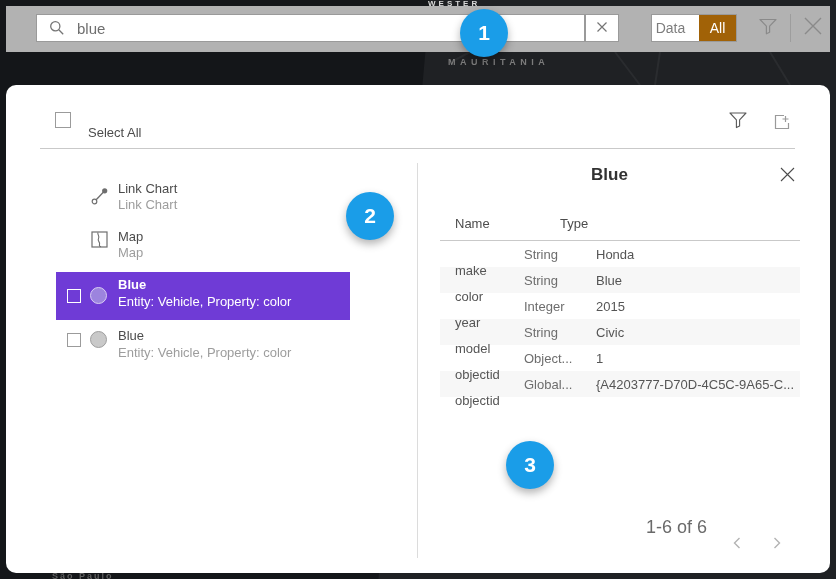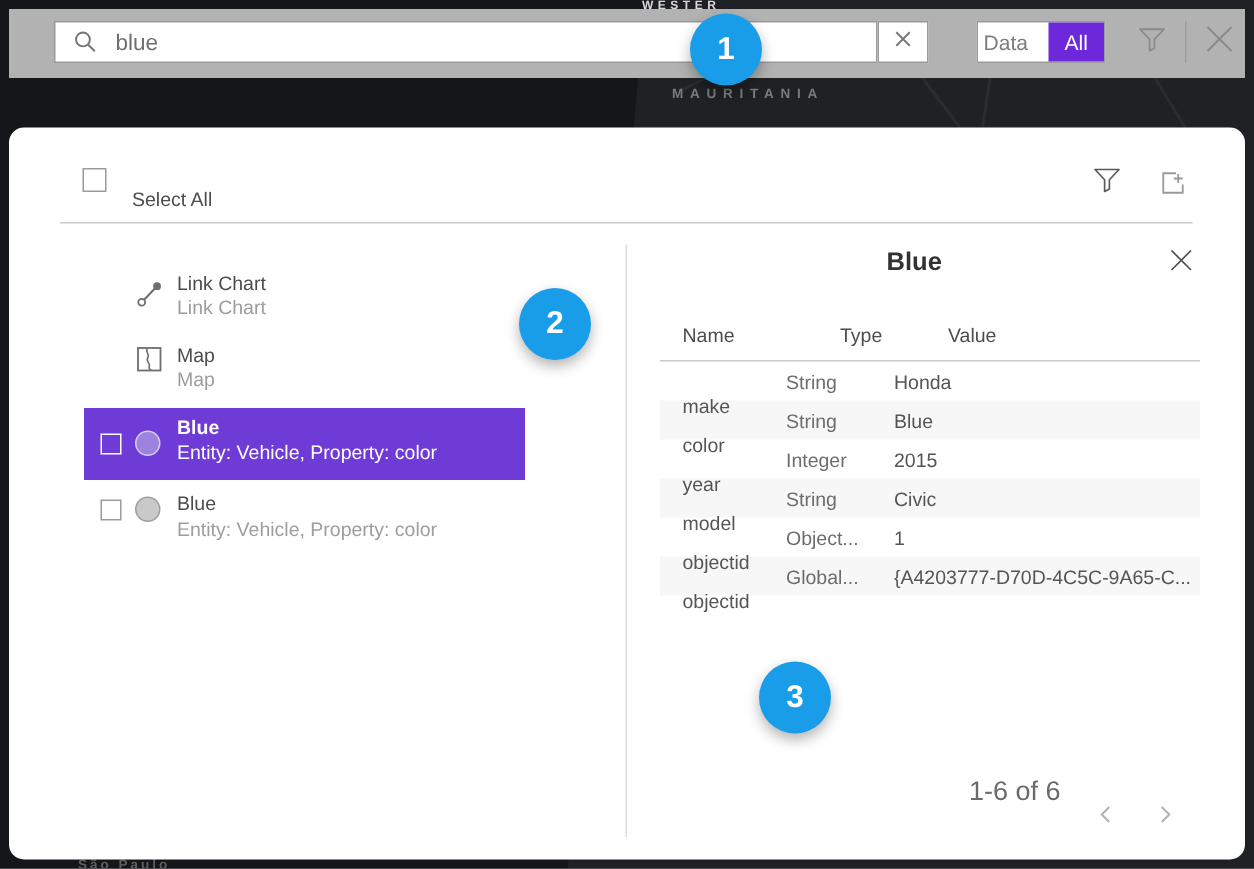--- a/index.html
+++ b/index.html
@@ -147,21 +147,21 @@
     <div class="clear-btn">
       <span>
         <svg width="12" height="12" viewBox="0 0 12 12">
           <path d="M1.5 1.5 L10.5 10.5 M10.5 1.5 L1.5 10.5" stroke="#757575" stroke-width="1.2"></path>
         </svg>
       </span>
     </div>
 
     <div class="segmented">
       <div class="seg">Data</div>
-      <div class="seg active" style="background:#6d28d9;text-align:right;">All</div>
+      <div class="seg active" style="background:#a16207;text-align:right;">All</div>
     </div>
 
     <div class="tb-icon-btn" style="left:748px;">
       <span>
         <svg width="20" height="20" viewBox="0 0 20 20" fill="none">
           <path d="M2 3.5 H18 L11.6 10.2 V16.2 L8.4 17.8 V10.2 Z" stroke="#8a8a8a" stroke-width="1.2" stroke-linejoin="round"></path>
         </svg>
       </span>
     </div>
 
@@ -243,21 +243,20 @@
       <span>
         <svg width="17" height="17" viewBox="0 0 17 17">
           <path d="M2 2 L15 15 M15 2 L2 15" stroke="#4c4c4c" stroke-width="1.1"></path>
         </svg>
       </span>
     </div>
 
     <div class="dt-headers">
       <div class="h1">Name</div>
       <div class="h2">Type</div>
-      <div class="h3">Value</div>
     </div>
     <div class="dt-headline"></div>
 
     <div class="dt-rows">
       <div class="dt-row">
         <div class="c1">make</div>
         <div class="c2">String</div>
         <div class="c3">Honda</div>
       </div>
       <div class="dt-row">

